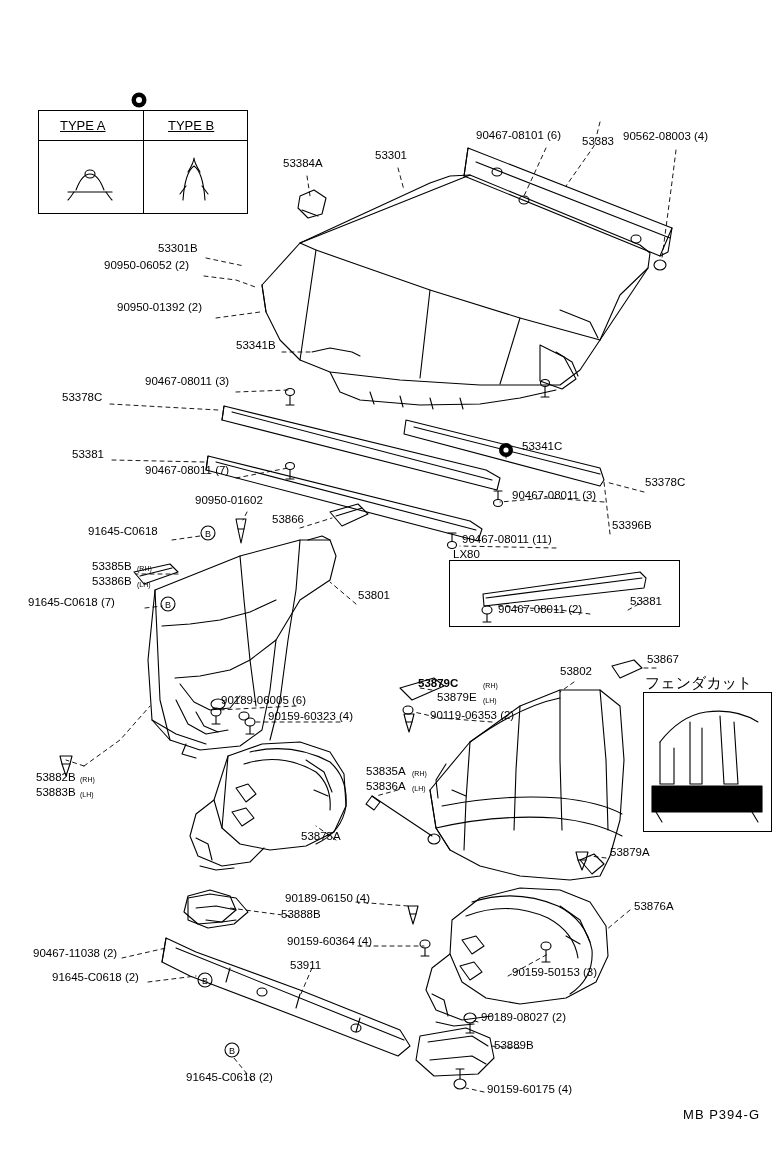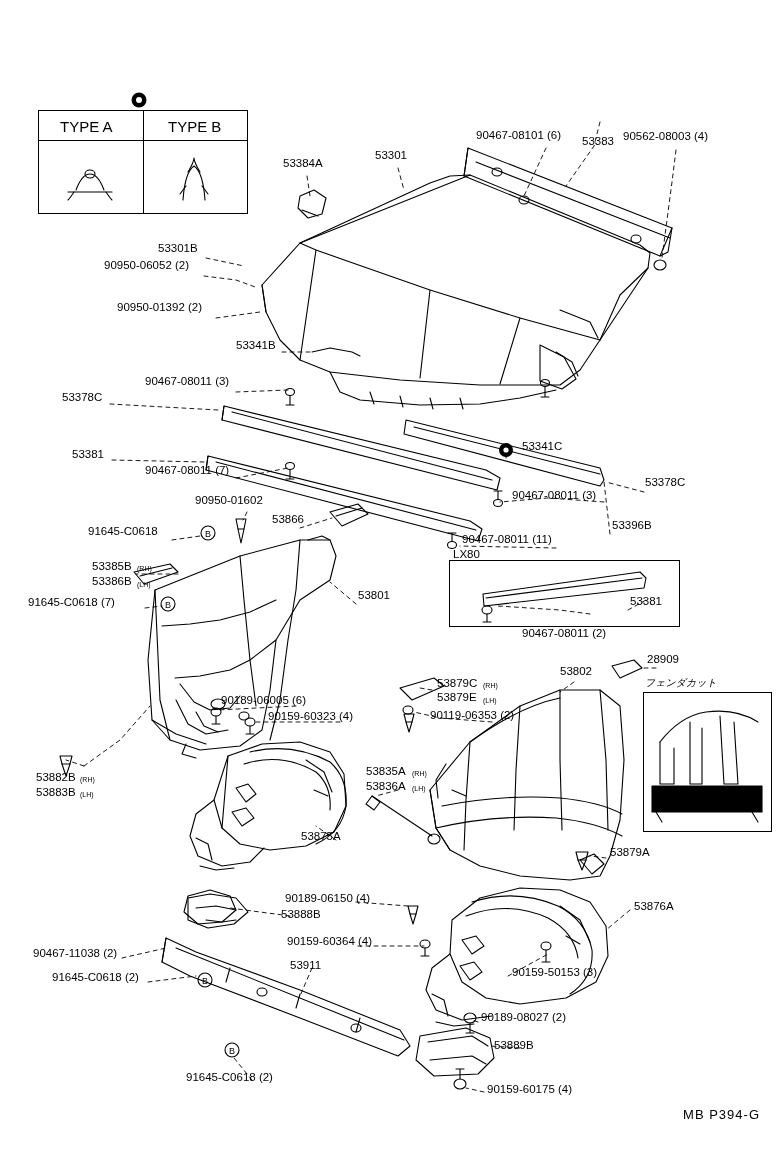--- a/index.html
+++ b/index.html
@@ -17,21 +17,21 @@
     overflow: hidden;
   }
   .lbl {
     position: absolute;
     font-size: 11.5px;
     line-height: 13px;
     white-space: pre;
     color: #000;
   }
   .lbl.tiny { font-size: 7px; }
-  .lbl.jp { font-size: 10px; font-style: italic; }
+  .lbl.jp { font-size: 15px; }
   svg.layer {
     position: absolute;
     left: 0;
     top: 0;
     width: 776px;
     height: 1152px;
   }
   .legend-box {
     position: absolute;
     left: 38px;
@@ -52,22 +52,23 @@
   .legend-hline {
     position: absolute;
     left: 38px;
     top: 140px;
     width: 210px;
     height: 0;
     border-top: 1.3px solid #000;
   }
   .legend-title {
     position: absolute;
-    font-size: 15px;
+    font-size: 13px;
     font-weight: normal;
+    text-decoration: underline;
   }
   .sub-box {
     position: absolute;
     border: 1.3px solid #000;
     box-sizing: border-box;
   }
   #lx80-box { left: 449px; top: 560px; width: 231px; height: 67px; }
   #fender-box { left: 643px; top: 692px; width: 129px; height: 140px; }
   .watermark {
     position: absolute;
@@ -374,25 +375,25 @@
   <div class="lbl" style="left:512px; top:489px;">90467-08011 (3)</div>
   <div class="lbl" style="left:195px; top:494px;">90950-01602</div>
   <div class="lbl" style="left:272px; top:513px;">53866</div>
   <div class="lbl" style="left:88px; top:525px;">91645-C0618</div>
   <div class="lbl" style="left:462px; top:533px;">90467-08011 (11)</div>
   <div class="lbl" style="left:612px; top:519px;">53396B</div>
   <div class="lbl" style="left:92px; top:560px;">53385B</div>
   <div class="lbl" style="left:92px; top:575px;">53386B</div>
   <div class="lbl" style="left:28px; top:596px;">91645-C0618 (7)</div>
   <div class="lbl" style="left:358px; top:589px;">53801</div>
-  <div class="lbl" style="left:522px; top:603px;margin-top:24px;">90467-08011 (2)</div>
+  <div class="lbl" style="left:498px; top:603px;">90467-08011 (2)</div>
   <div class="lbl" style="left:630px; top:595px;">53381</div>
-  <div class="lbl" style="left:647px; top:653px;">28909</div>
+  <div class="lbl" style="left:647px; top:653px;">53867</div>
   <div class="lbl" style="left:560px; top:665px;">53802</div>
-  <div class="lbl" style="left:437px; top:677px;">53879C</div>
+  <div class="lbl" style="left:418px; top:677px;font-weight:bold;">53879C</div>
   <div class="lbl" style="left:437px; top:691px;">53879E</div>
   <div class="lbl" style="left:221px; top:694px;">90189-06005 (6)</div>
   <div class="lbl" style="left:268px; top:710px;">90159-60323 (4)</div>
   <div class="lbl" style="left:430px; top:709px;">90119-06353 (2)</div>
   <div class="lbl" style="left:36px; top:771px;">53882B</div>
   <div class="lbl" style="left:36px; top:786px;">53883B</div>
   <div class="lbl" style="left:366px; top:765px;text-align:right;">53835A</div>
   <div class="lbl" style="left:366px; top:780px;">53836A</div>
   <div class="lbl" style="left:301px; top:830px;">53875A</div>
   <div class="lbl" style="left:610px; top:846px;">53879A</div>

